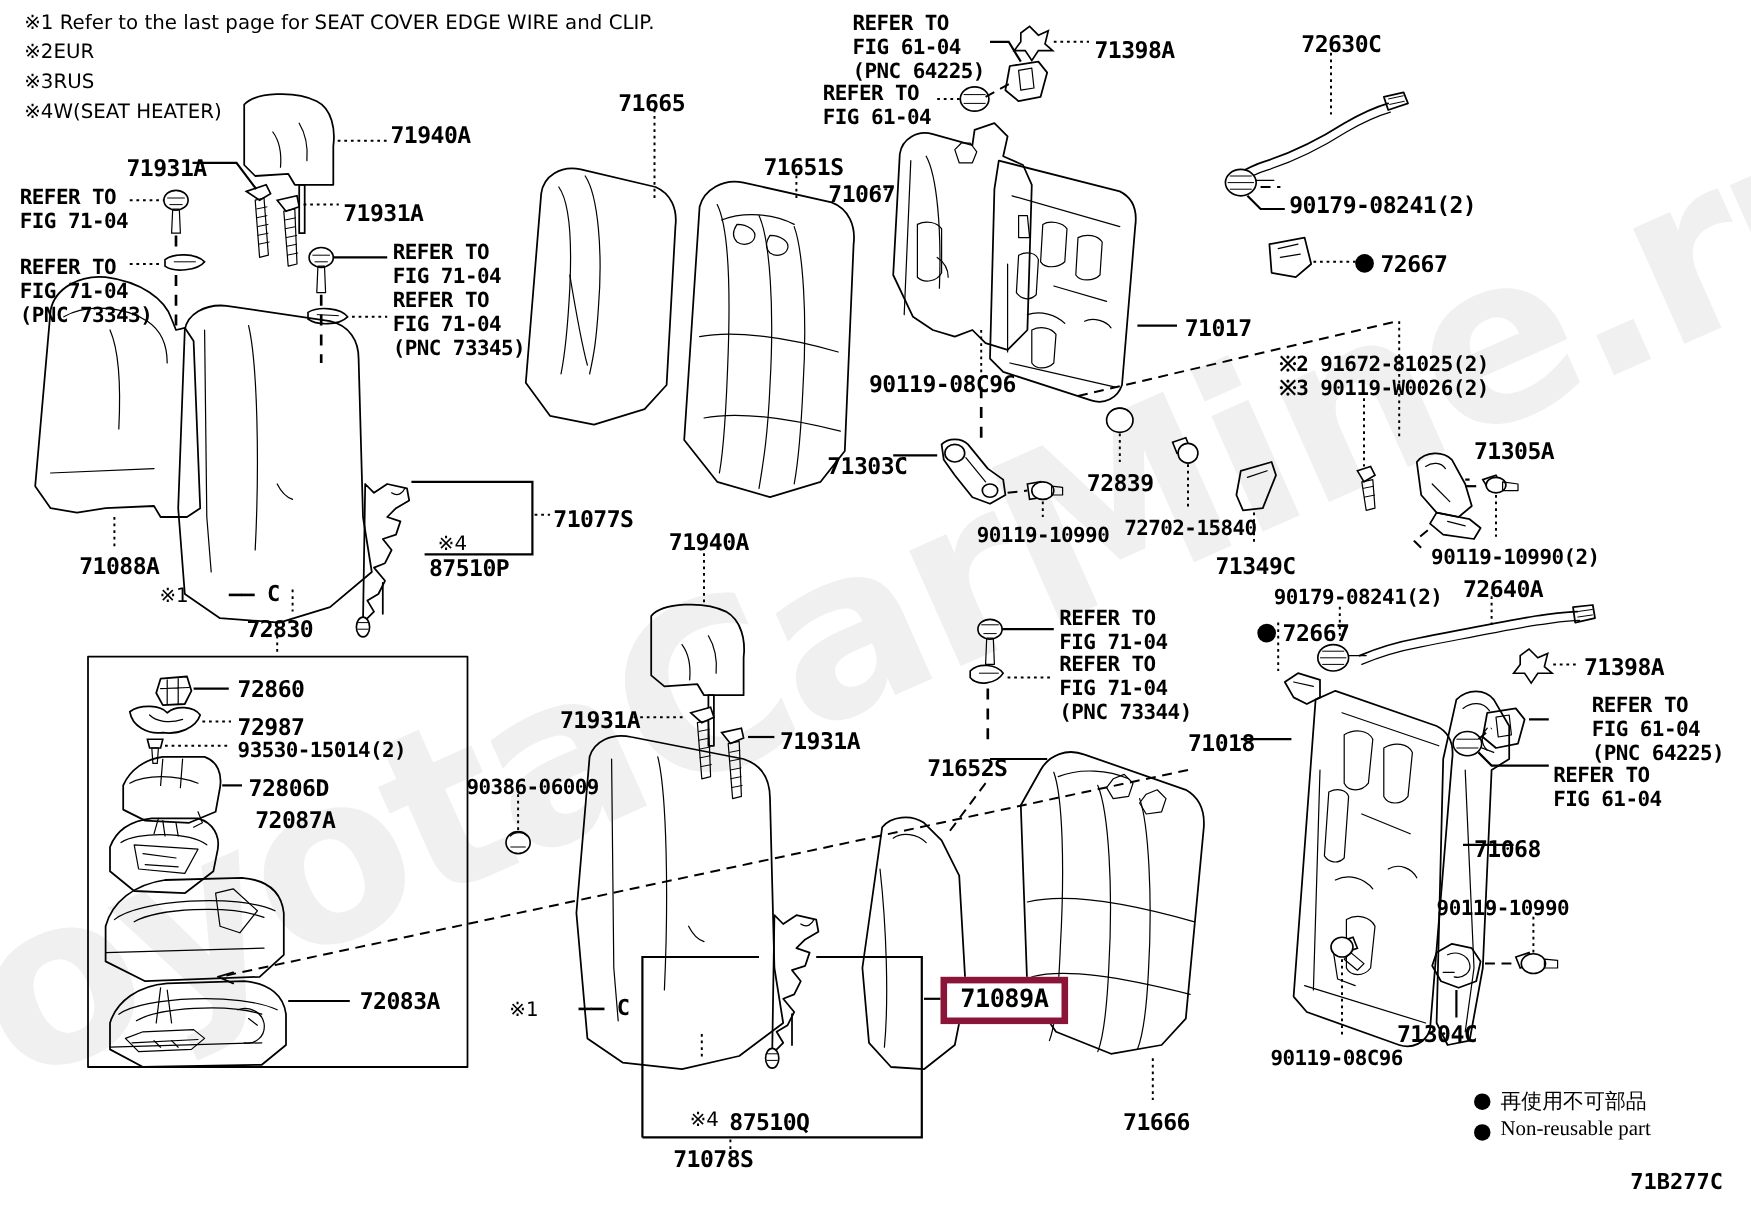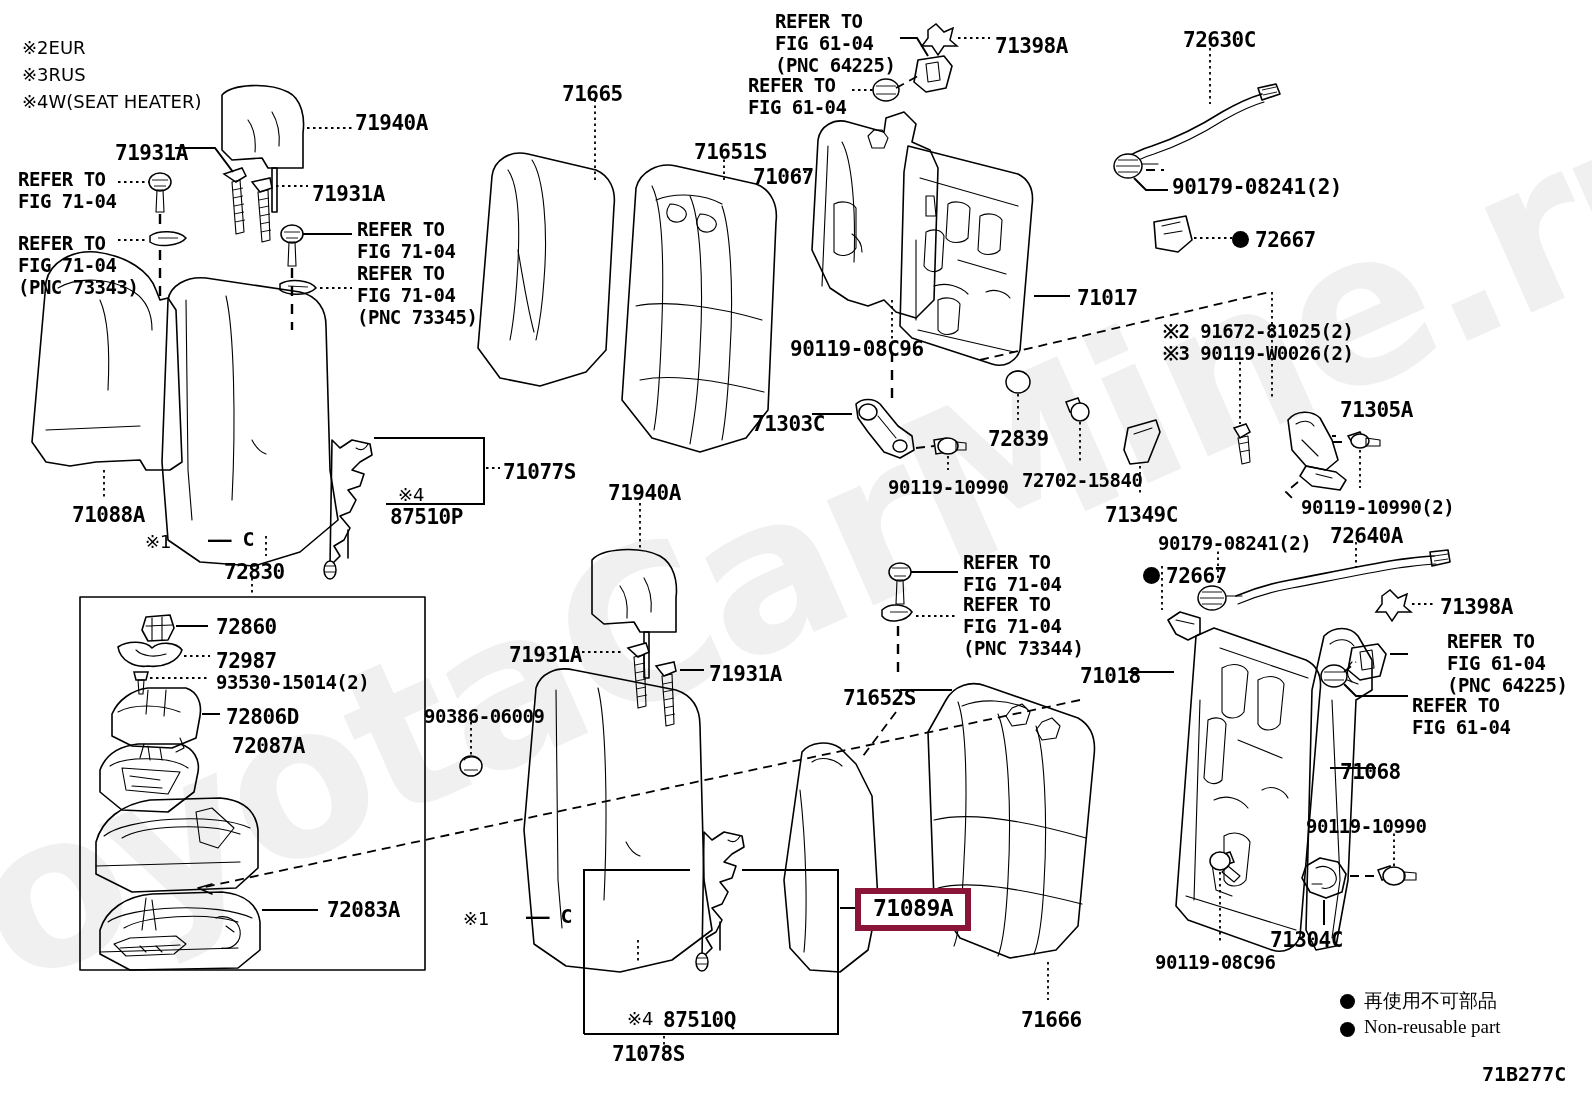--- a/index.html
+++ b/index.html
@@ -539,20 +539,21 @@
       <path class="fillw" d="M1218,856 L1230,852 L1234,862 L1222,866 Z"></path>
       <ellipse class="fillw" cx="1220" cy="861" rx="10" ry="9"></ellipse>
       <path class="ln2" d="M1228,866 L1240,876 L1234,882 L1222,872 Z"></path>
     </g>
     <path class="dot" d="M1220,872 L1220,944"></path>
 
   </svg>
 
   <div id="labels">
 
+    <div class="note" style="left:22px;top:10px;"><span>※1</span> <span>Refer to the last page for SEAT COVER EDGE WIRE and CLIP.</span></div>
     <div class="note" style="left:22px;top:37px;"><span>※2</span><span>EUR</span></div>
     <div class="note" style="left:22px;top:64px;"><span>※3</span><span>RUS</span></div>
     <div class="note" style="left:22px;top:91px;"><span>※4</span><span>W(SEAT HEATER)</span></div>
 
     <div class="refer" style="left:18px;top:168px;">REFER TO
 FIG 71-04</div>
     <div class="refer" style="left:18px;top:232px;">REFER TO
 FIG 71-04
 (PNC 73343)</div>
     <div class="refer" style="left:357px;top:218px;">REFER TO

